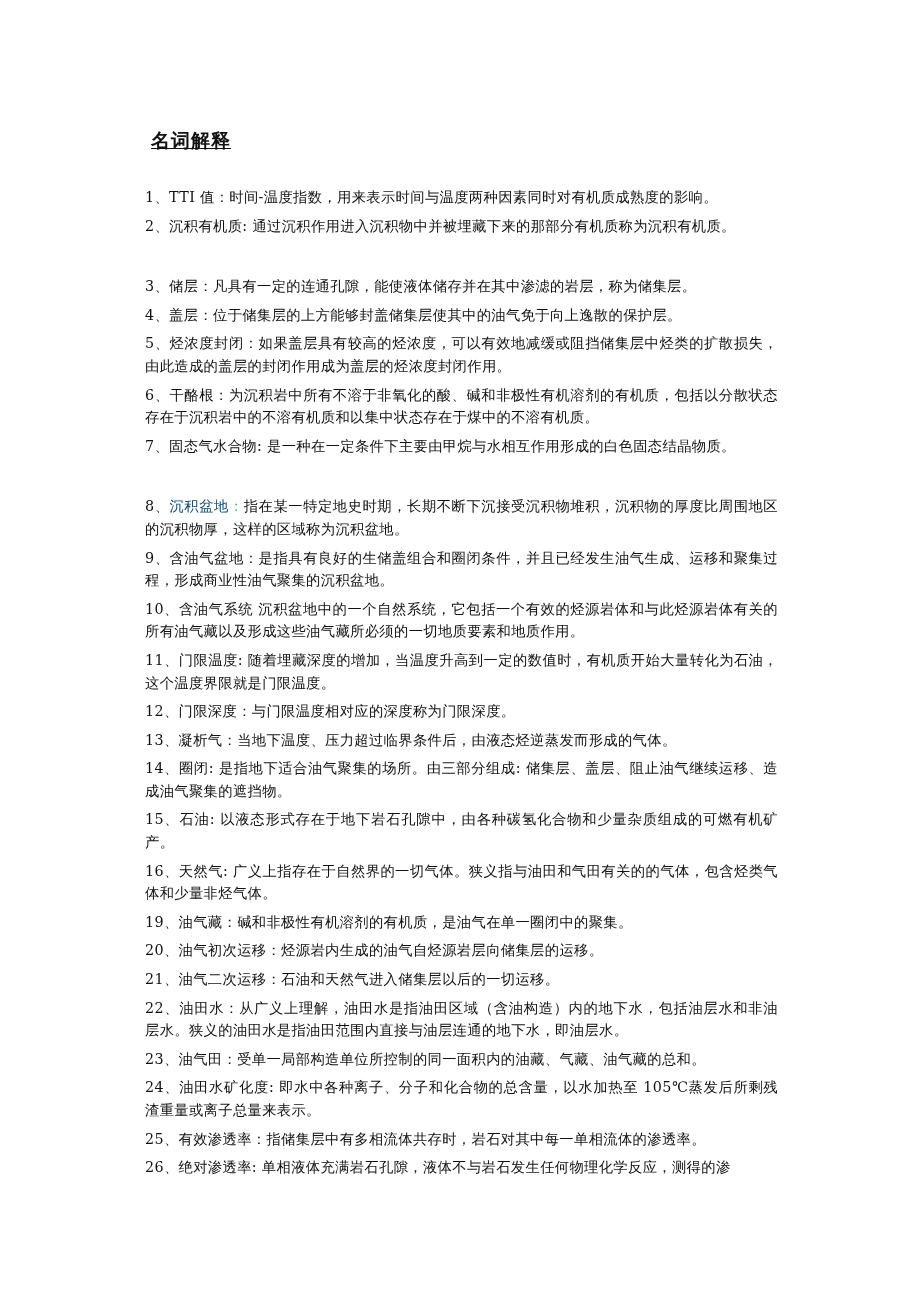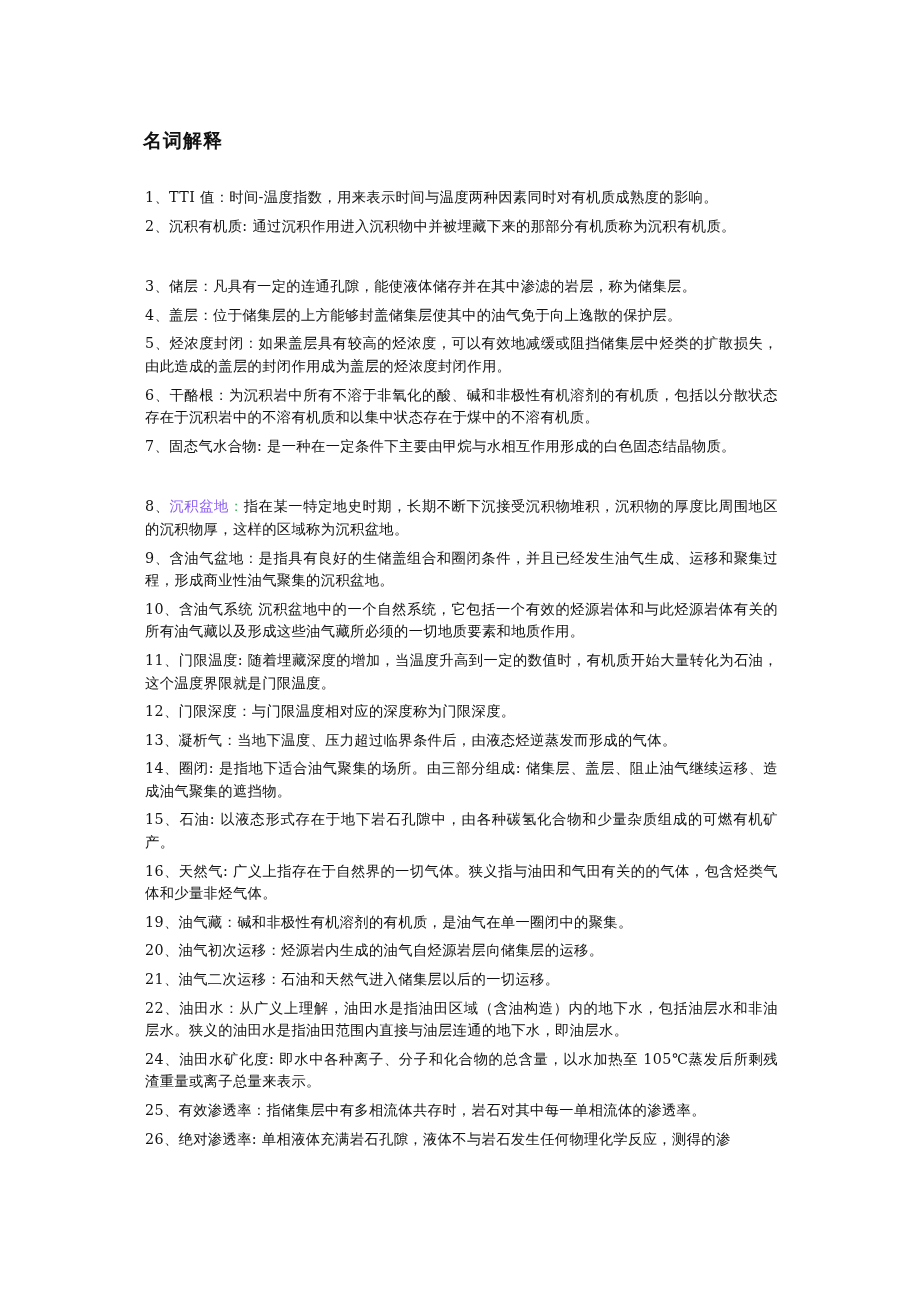--- a/index.html
+++ b/index.html
@@ -5,21 +5,21 @@
     html, body { margin: 0; padding: 0; background: #ffffff; }
     body { width: 920px; height: 1302px; position: relative; overflow: hidden; }
     .page {
       position: absolute; left: 139px; top: 124px; width: 645px;
       font-family: "DejaVu Serif", "Liberation Serif", serif;
       color: #111111;
     }
     .title {
       font-family: "DejaVu Sans", "Liberation Sans", sans-serif;
       font-size: 19px; font-weight: bold; letter-spacing: 1px;
-      height: 32px; line-height: 32px; margin: 0 0 30px 4px;
+      height: 32px; line-height: 32px; margin: 0 0 30px 12px; text-decoration: underline;
     }
     .entry {
       font-size: 14.3px; line-height: 22.6px; text-align: justify;
       text-align-last: left; letter-spacing: 0.35px; margin: 6px;
       word-break: break-all;
     }
     .gap { height: 26px; }
     .term-green { color: #3fae5a; }
   </style>
 </head>
@@ -36,30 +36,31 @@
     <div class="gap"></div>
 
     <p class="entry"><span>3、</span><span>储层</span><span>：</span><span>凡具有一定的连通孔隙，能使液体储存并在其中渗滤的岩层，称为储集层。</span></p>
     <p class="entry"><span>4、</span><span>盖层</span><span>：</span><span>位于储集层的上方能够封盖储集层使其中的油气免于向上逸散的保护层。</span></p>
     <p class="entry"><span>5、</span><span>烃浓度封闭</span><span>：</span><span>如果盖层具有较高的烃浓度，可以有效地减缓或阻挡储集层中烃类的扩散损失，由此造成的盖层的封闭作用成为盖层的烃浓度封闭作用。</span></p>
     <p class="entry"><span>6、</span><span>干酪根</span><span>：</span><span>为沉积岩中所有不溶于非氧化的酸、碱和非极性有机溶剂的有机质，包括以分散状态存在于沉积岩中的不溶有机质和以集中状态存在于煤中的不溶有机质。</span></p>
     <p class="entry"><span>7、</span><span>固态气水合物</span><span>: </span><span>是一种在一定条件下主要由甲烷与水相互作用形成的白色固态结晶物质。</span></p>
 
     <div class="gap"></div>
 
-    <p class="entry"><span>8、</span><span class="term-green" style="color: #8b5cf6;">沉积盆地</span><span class="term-green" style="color: rgb(63, 174, 90);">：</span><span>指在某一特定地史时期，长期不断下沉接受沉积物堆积，沉积物的厚度比周围地区的沉积物厚，这样的区域称为沉积盆地。</span></p>
+    <p class="entry"><span>8、</span><span class="term-green" style="color: #0c4a6e;">沉积盆地</span><span class="term-green" style="color: rgb(63, 174, 90);">：</span><span>指在某一特定地史时期，长期不断下沉接受沉积物堆积，沉积物的厚度比周围地区的沉积物厚，这样的区域称为沉积盆地。</span></p>
     <p class="entry"><span>9、</span><span>含油气盆地</span><span>：</span><span>是指具有良好的生储盖组合和圈闭条件，并且已经发生油气生成、运移和聚集过程，形成商业性油气聚集的沉积盆地。</span></p>
     <p class="entry"><span>10、</span><span>含油气系统</span><span> </span><span>沉积盆地中的一个自然系统，它包括一个有效的烃源岩体和与此烃源岩体有关的所有油气藏以及形成这些油气藏所必须的一切地质要素和地质作用。</span></p>
     <p class="entry"><span>11、</span><span>门限温度</span><span>: </span><span>随着埋藏深度的增加，当温度升高到一定的数值时，有机质开始大量转化为石油，这个温度界限就是门限温度。</span></p>
     <p class="entry"><span>12、</span><span>门限深度</span><span>：</span><span>与门限温度相对应的深度称为门限深度。</span></p>
     <p class="entry"><span>13、</span><span>凝析气</span><span>：</span><span>当地下温度、压力超过临界条件后，由液态烃逆蒸发而形成的气体。</span></p>
     <p class="entry"><span>14、</span><span>圈闭</span><span>: </span><span>是指地下适合油气聚集的场所。由三部分组成: 储集层、盖层、阻止油气继续运移、造成油气聚集的遮挡物。</span></p>
     <p class="entry"><span>15、</span><span>石油</span><span>: </span><span>以液态形式存在于地下岩石孔隙中，由各种碳氢化合物和少量杂质组成的可燃有机矿产。</span></p>
     <p class="entry"><span>16、</span><span>天然气</span><span>: </span><span>广义上指存在于自然界的一切气体。狭义指与油田和气田有关的的气体，包含烃类气体和少量非烃气体。</span></p>
     <p class="entry"><span>19、</span><span>油气藏</span><span>：</span><span>碱和非极性有机溶剂的有机质，是油气在单一圈闭中的聚集。</span></p>
     <p class="entry"><span>20、</span><span>油气初次运移</span><span>：</span><span>烃源岩内生成的油气自烃源岩层向储集层的运移。</span></p>
     <p class="entry"><span>21、</span><span>油气二次运移</span><span>：</span><span>石油和天然气进入储集层以后的一切运移。</span></p>
     <p class="entry"><span>22、</span><span>油田水</span><span>：</span><span>从广义上理解，油田水是指油田区域（含油构造）内的地下水，包括油层水和非油层水。狭义的油田水是指油田范围内直接与油层连通的地下水，即油层水。</span></p>
+    <p class="entry"><span>23、</span><span>油气田</span><span>：</span><span>受单一局部构造单位所控制的同一面积内的油藏、气藏、油气藏的总和。</span></p>
     <p class="entry"><span>24、</span><span>油田水矿化度</span><span>: </span><span>即水中各种离子、分子和化合物的总含量，以水加热至 105℃蒸发后所剩残渣重量或离子总量来表示。</span></p>
     <p class="entry"><span>25、</span><span>有效渗透率</span><span>：</span><span>指储集层中有多相流体共存时，岩石对其中每一单相流体的渗透率。</span></p>
     <p class="entry"><span>26、</span><span>绝对渗透率</span><span>: </span><span>单相液体充满岩石孔隙，液体不与岩石发生任何物理化学反应，测得的渗</span></p>
   </div>
 </div>
 
 </body></html>

